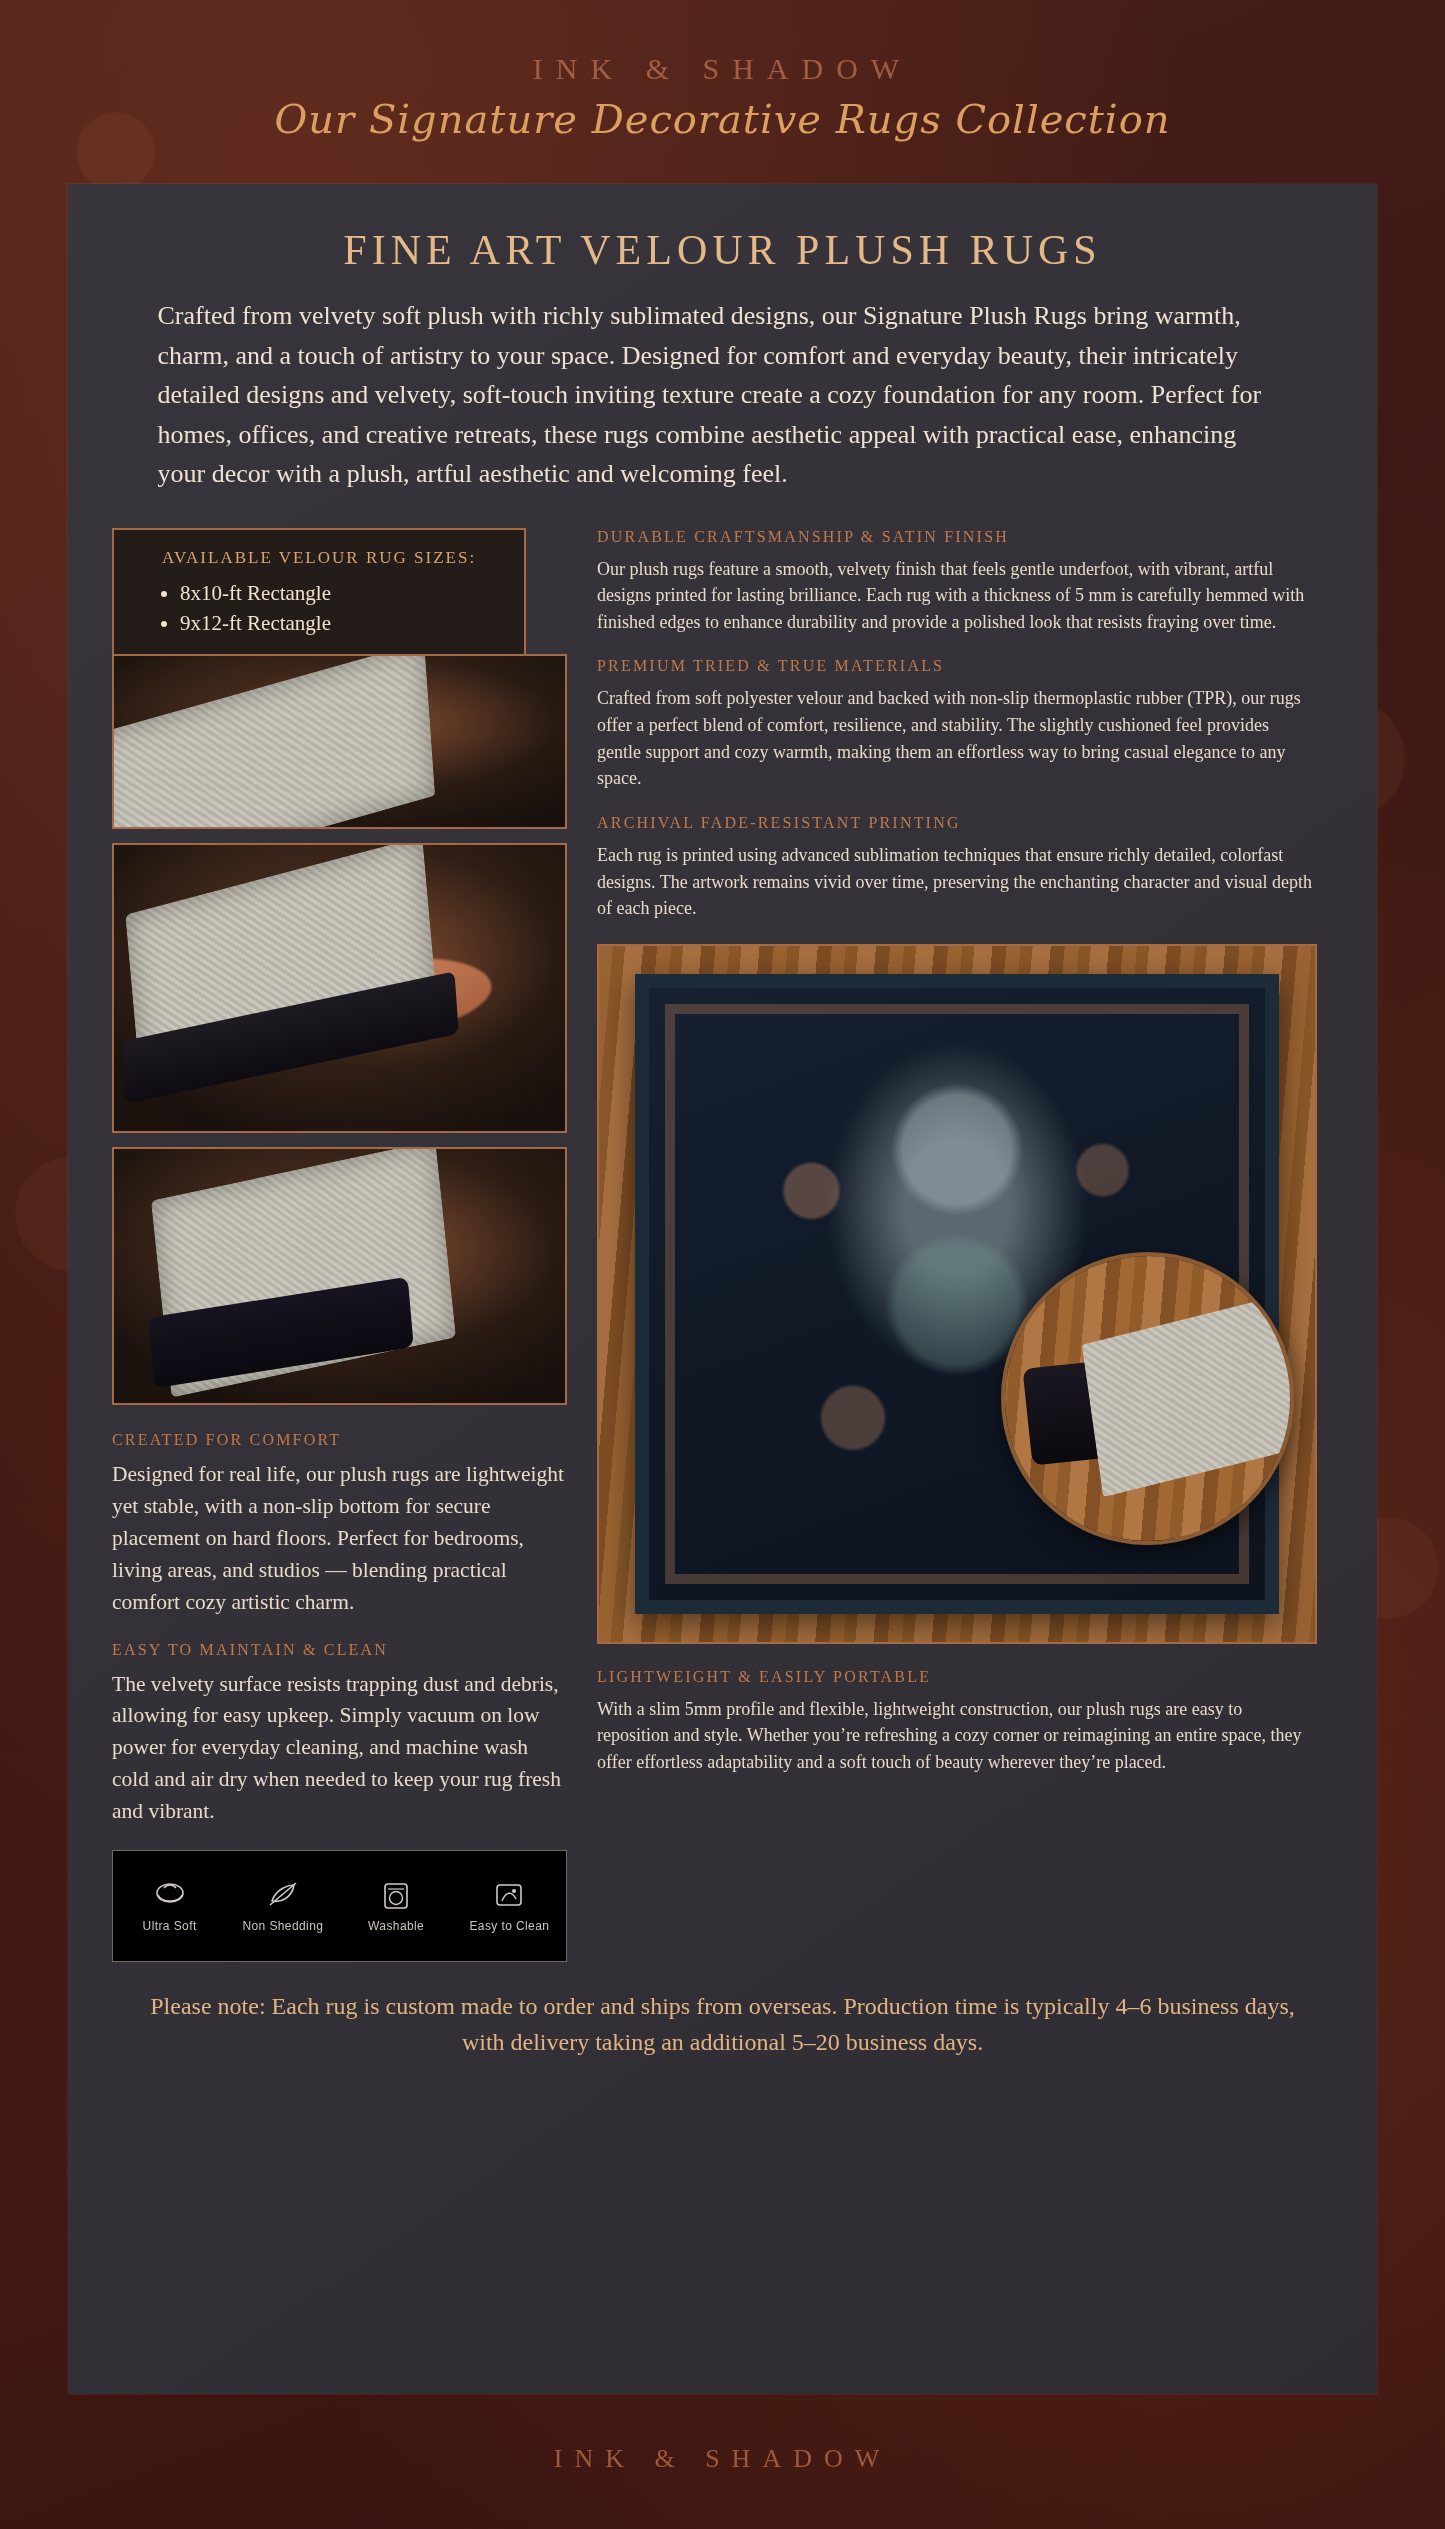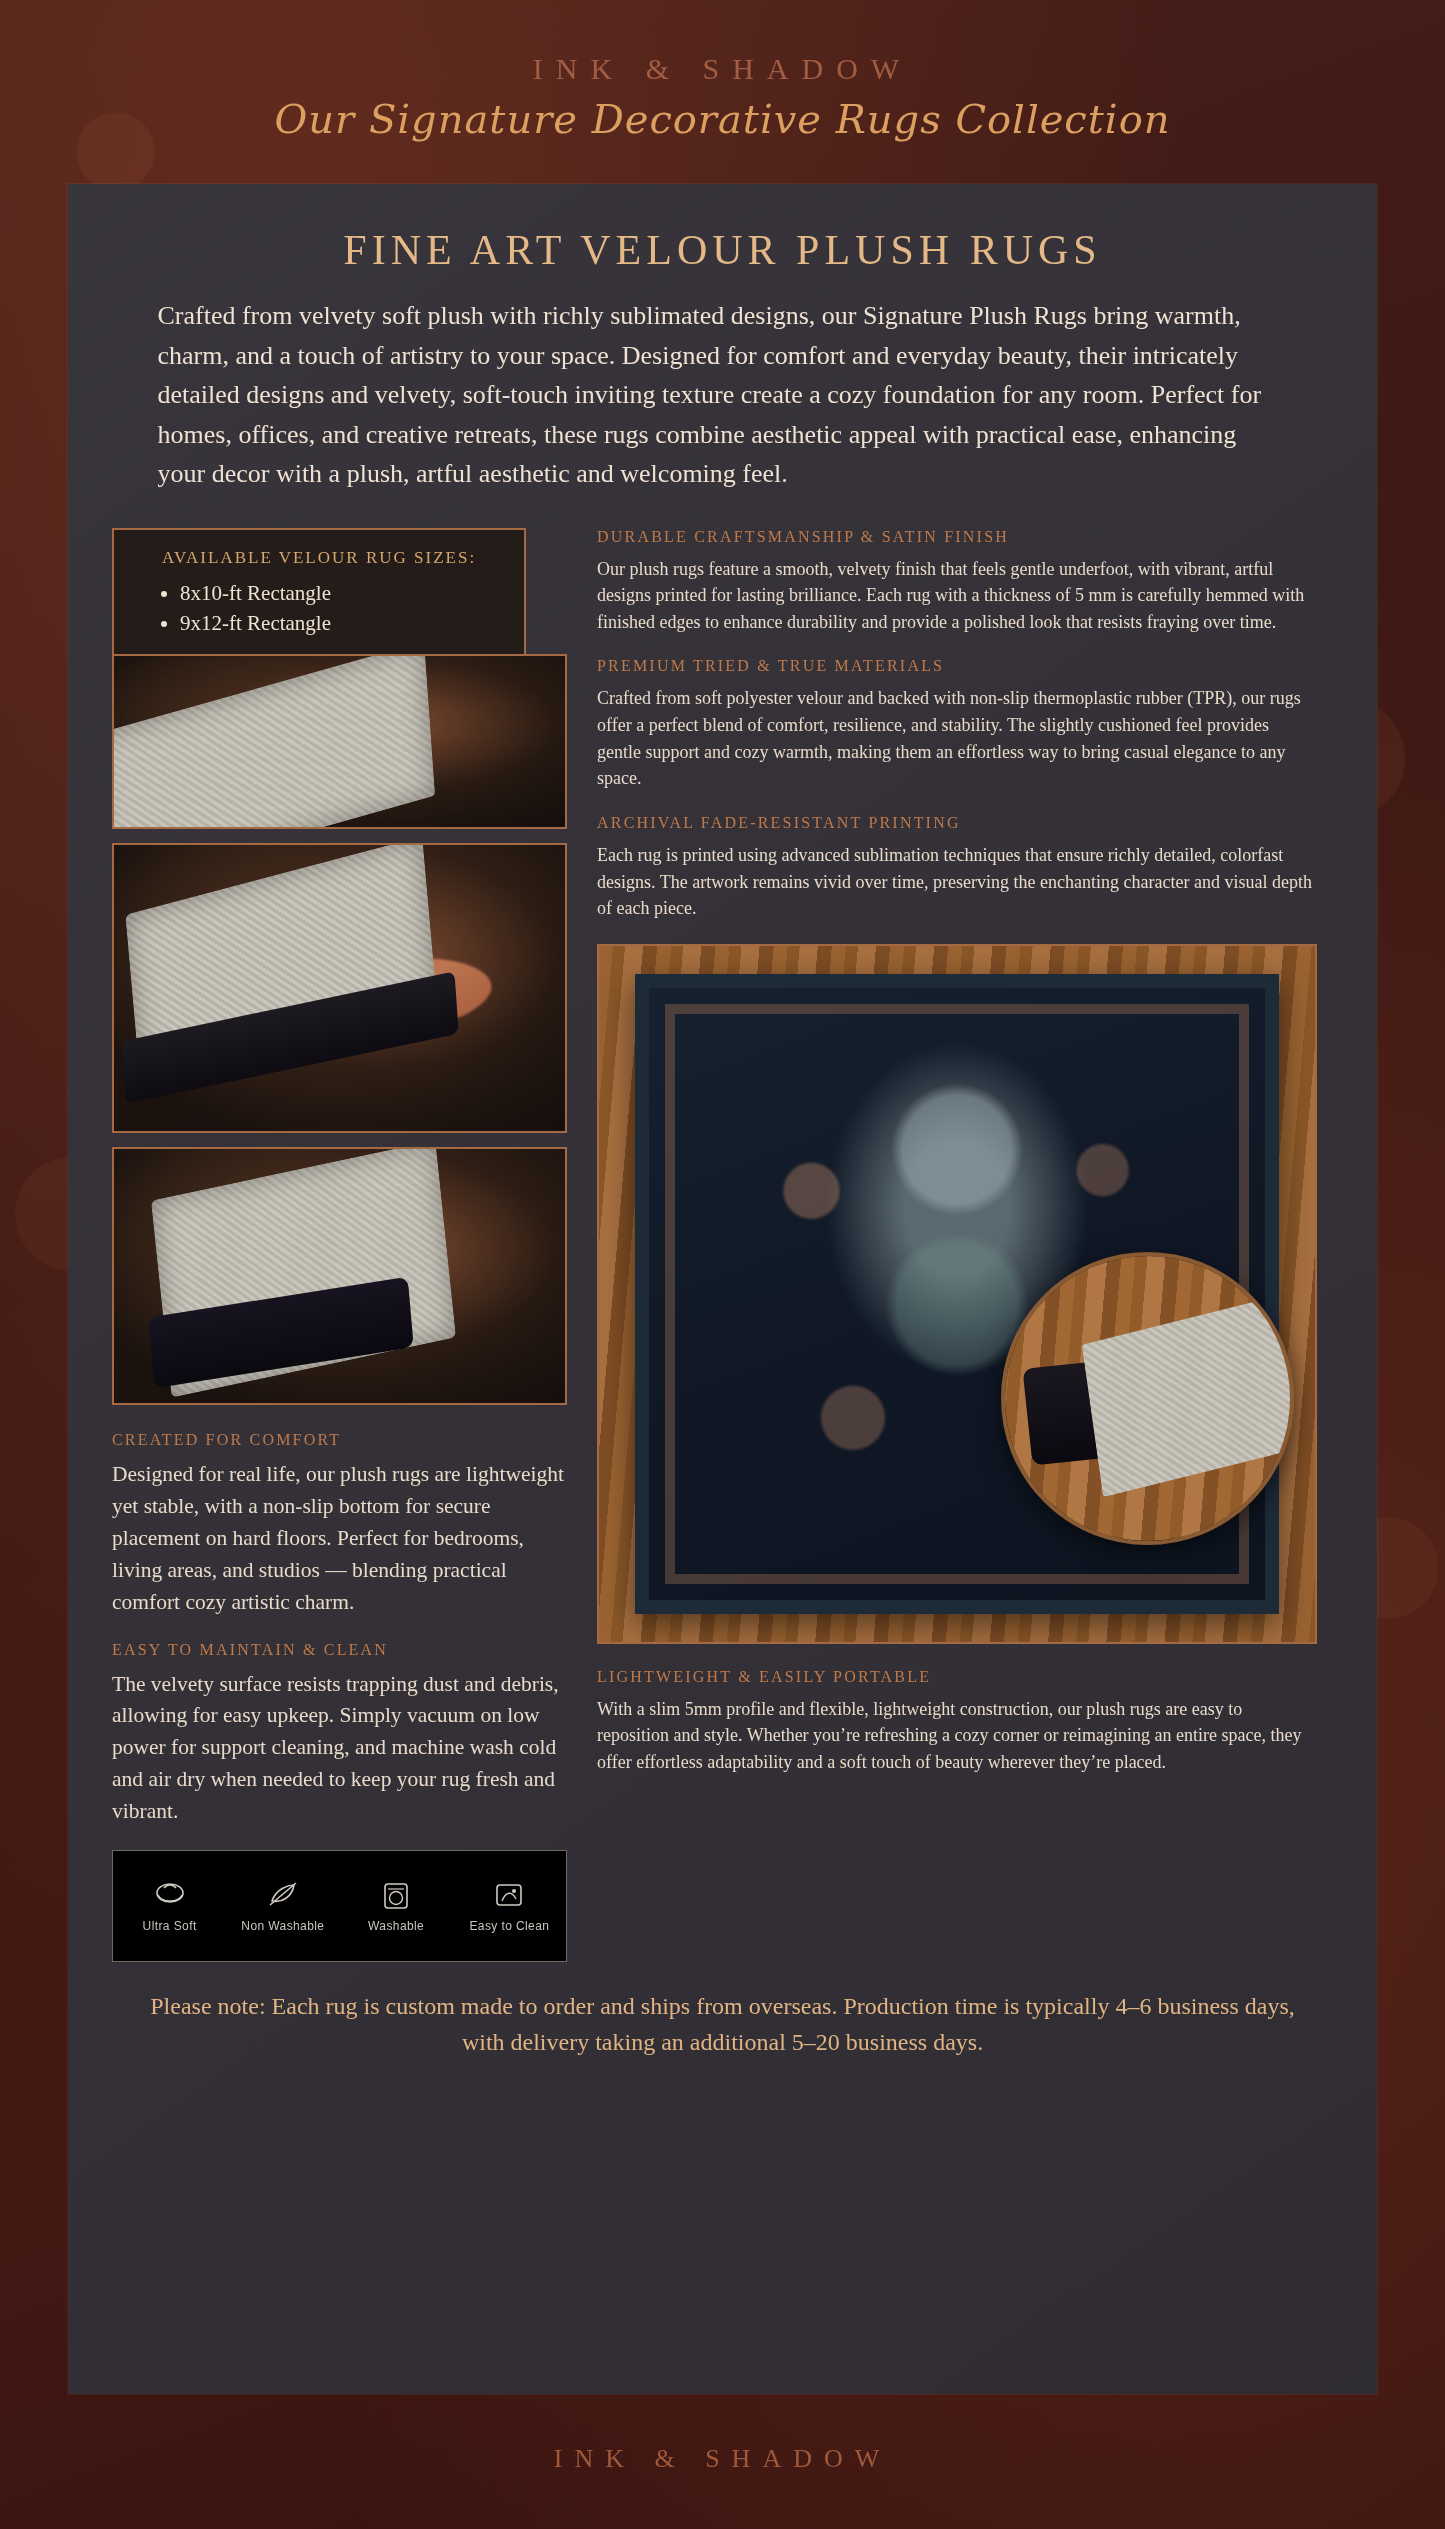--- a/index.html
+++ b/index.html
@@ -384,38 +384,38 @@
           <div class="rug-corner"></div>
           <div class="backing p3-back"></div>
           <div class="p3-fold"></div>
         </div>
 
         <div style="margin-top:26px">
           <h2 class="sub">Created for Comfort</h2>
           <p class="body">Designed for real life, our plush rugs are lightweight yet stable, with a non-slip bottom for secure placement on hard floors. Perfect for bedrooms, living areas, and studios — blending practical comfort cozy artistic charm.</p>
 
           <h2 class="sub">Easy to Maintain &amp; Clean</h2>
-          <p class="body">The velvety surface resists trapping dust and debris, allowing for easy upkeep. Simply vacuum on low power for support cleaning, and machine wash cold and air dry when needed to keep your rug fresh and vibrant.</p>
+          <p class="body">The velvety surface resists trapping dust and debris, allowing for easy upkeep. Simply vacuum on low power for everyday cleaning, and machine wash cold and air dry when needed to keep your rug fresh and vibrant.</p>
         </div>
 
         <div class="icon-strip">
           <div class="ic">
             <svg width="38" height="34" viewBox="0 0 38 34">
               <ellipse cx="19" cy="14" rx="13" ry="9" fill="none" stroke="#cfcac2" stroke-width="1.6"></ellipse>
               <path d="M7 16 C10 24 28 24 31 16" fill="none" stroke="#cfcac2" stroke-width="1.6"></path>
               <path d="M13 9 C16 5 22 5 25 9" fill="none" stroke="#cfcac2" stroke-width="1.4"></path>
             </svg>
             <div class="ic-label">Ultra Soft</div>
           </div>
           <div class="ic">
             <svg width="38" height="34" viewBox="0 0 38 34">
               <path d="M8 22 C12 10 24 6 30 6 C28 18 18 24 8 22 Z" fill="none" stroke="#cfcac2" stroke-width="1.6"></path>
               <line x1="6" y1="26" x2="32" y2="4" stroke="#cfcac2" stroke-width="1.6"></line>
             </svg>
-            <div class="ic-label">Non Washable</div>
+            <div class="ic-label">Non Shedding</div>
           </div>
           <div class="ic">
             <svg width="38" height="34" viewBox="0 0 38 34">
               <rect x="8" y="5" width="22" height="24" rx="3" fill="none" stroke="#cfcac2" stroke-width="1.6"></rect>
               <circle cx="19" cy="19" r="6.5" fill="none" stroke="#cfcac2" stroke-width="1.4"></circle>
               <line x1="11" y1="10" x2="27" y2="10" stroke="#cfcac2" stroke-width="1.2"></line>
             </svg>
             <div class="ic-label">Washable</div>
           </div>
           <div class="ic">

